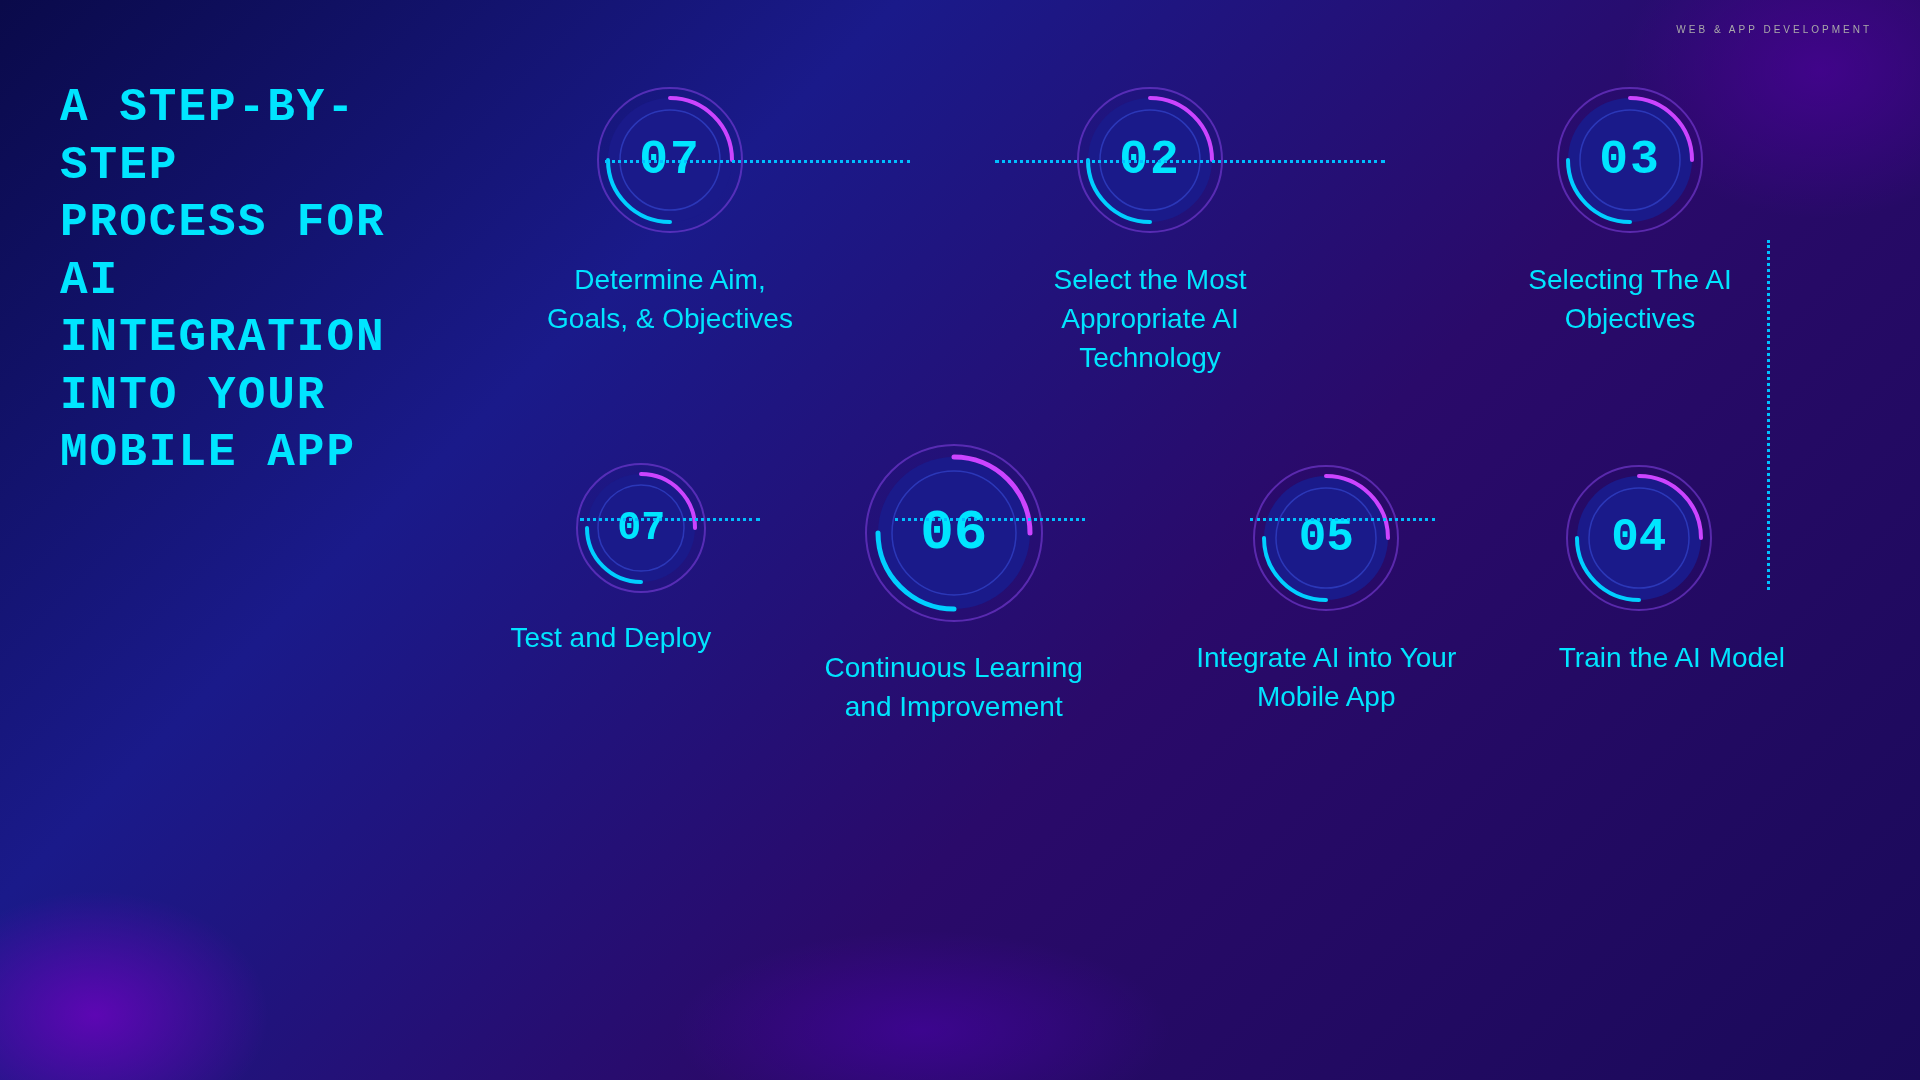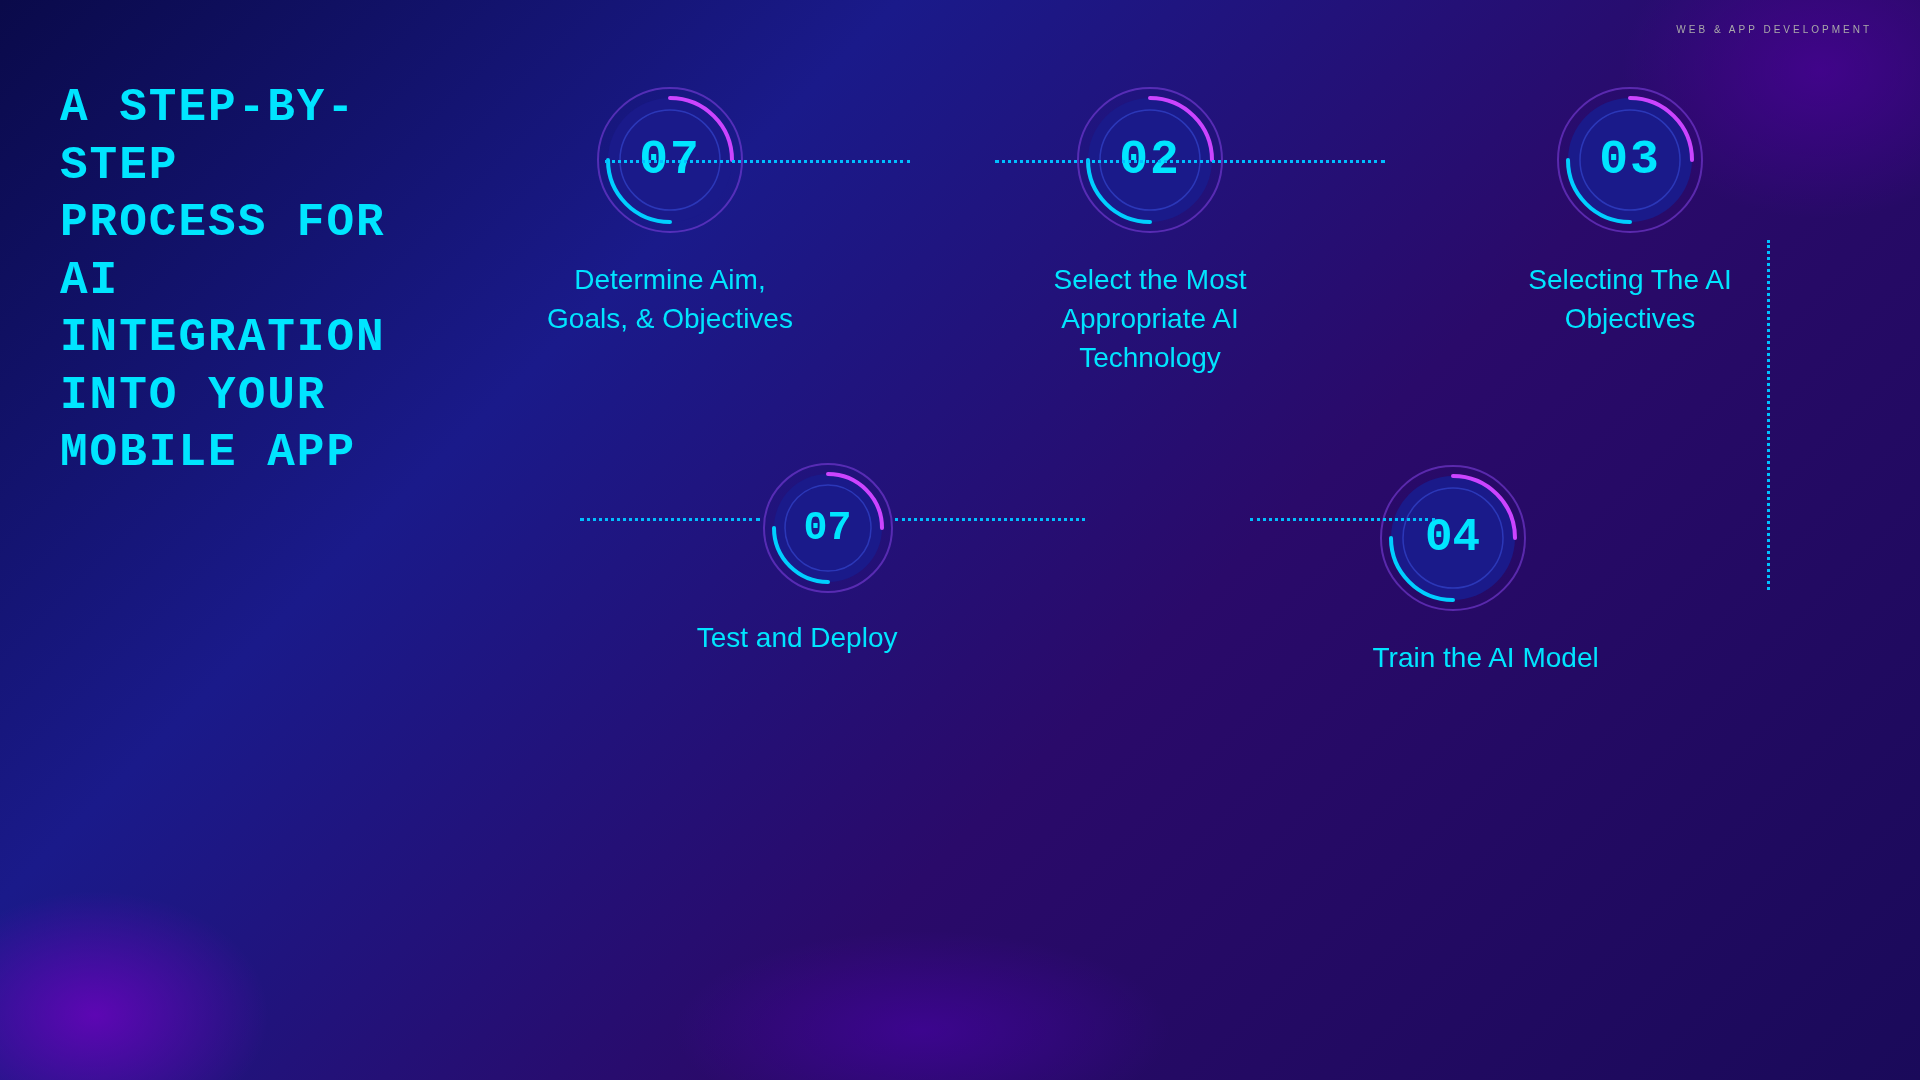--- a/index.html
+++ b/index.html
@@ -210,21 +210,47 @@
           <circle cx="70" cy="70" r="54" fill="#1a1a8a" stroke="none"></circle>
           <path d="M 70 16 A 54 54 0 0 1 124 70" fill="none" stroke="#cc44ff" stroke-width="4" stroke-linecap="round"></path>
           <path d="M 70 124 A 54 54 0 0 1 16 70" fill="none" stroke="#00cfff" stroke-width="4" stroke-linecap="round"></path>
           <circle cx="70" cy="70" r="43" fill="none" stroke="#3344cc" stroke-width="1.5" opacity="0.7"></circle>
         </svg>
         <span style="position:absolute; top:50%; left:50%; transform:translate(-50%,-50%); font-size:40px; font-weight:bold; color:#00e5ff; font-family:'Courier New',monospace;">07</span>
       </div>
       <div class="step-label">Test and Deploy</div>
     </div>
 
-
+    <div class="step-item highlighted" style="width:280px; display:flex; flex-direction:column; align-items:center; margin-top:-20px;">
+      <div style="position:relative; width:190px; height:190px;">
+        <svg width="190" height="190" viewBox="0 0 190 190">
+          <circle cx="95" cy="95" r="88" fill="none" stroke="#7b3ddb" stroke-width="2" opacity="0.6"></circle>
+          <circle cx="95" cy="95" r="76" fill="#1a1a8a" stroke="none"></circle>
+          <path d="M 95 19 A 76 76 0 0 1 171 95" fill="none" stroke="#cc44ff" stroke-width="5" stroke-linecap="round"></path>
+          <path d="M 95 171 A 76 76 0 0 1 19 95" fill="none" stroke="#00cfff" stroke-width="5" stroke-linecap="round"></path>
+          <circle cx="95" cy="95" r="62" fill="none" stroke="#3344cc" stroke-width="1.5" opacity="0.7"></circle>
+        </svg>
+        <span style="position:absolute; top:50%; left:50%; transform:translate(-50%,-50%); font-size:56px; font-weight:bold; color:#00e5ff; font-family:'Courier New',monospace;">06</span>
+      </div>
+      <div class="step-label">Continuous Learning and Improvement</div>
+    </div>
+
+    <div class="step-item" style="width:260px; display:flex; flex-direction:column; align-items:center;">
+      <div style="position:relative; width:160px; height:160px;">
+        <svg width="160" height="160" viewBox="0 0 160 160">
+          <circle cx="80" cy="80" r="72" fill="none" stroke="#7b3ddb" stroke-width="2" opacity="0.6"></circle>
+          <circle cx="80" cy="80" r="62" fill="#1a1a8a" stroke="none"></circle>
+          <path d="M 80 18 A 62 62 0 0 1 142 80" fill="none" stroke="#cc44ff" stroke-width="4" stroke-linecap="round"></path>
+          <path d="M 80 142 A 62 62 0 0 1 18 80" fill="none" stroke="#00cfff" stroke-width="4" stroke-linecap="round"></path>
+          <circle cx="80" cy="80" r="50" fill="none" stroke="#3344cc" stroke-width="1.5" opacity="0.7"></circle>
+        </svg>
+        <span style="position:absolute; top:50%; left:50%; transform:translate(-50%,-50%); font-size:46px; font-weight:bold; color:#00e5ff; font-family:'Courier New',monospace;">05</span>
+      </div>
+      <div class="step-label">Integrate AI into Your Mobile App</div>
+    </div>
 
     <div class="step-item" style="width:260px; display:flex; flex-direction:column; align-items:flex-start;">
       <div style="position:relative; width:160px; height:160px;">
         <svg width="160" height="160" viewBox="0 0 160 160">
           <circle cx="80" cy="80" r="72" fill="none" stroke="#7b3ddb" stroke-width="2" opacity="0.6"></circle>
           <circle cx="80" cy="80" r="62" fill="#1a1a8a" stroke="none"></circle>
           <path d="M 80 18 A 62 62 0 0 1 142 80" fill="none" stroke="#cc44ff" stroke-width="4" stroke-linecap="round"></path>
           <path d="M 80 142 A 62 62 0 0 1 18 80" fill="none" stroke="#00cfff" stroke-width="4" stroke-linecap="round"></path>
           <circle cx="80" cy="80" r="50" fill="none" stroke="#3344cc" stroke-width="1.5" opacity="0.7"></circle>
         </svg>

